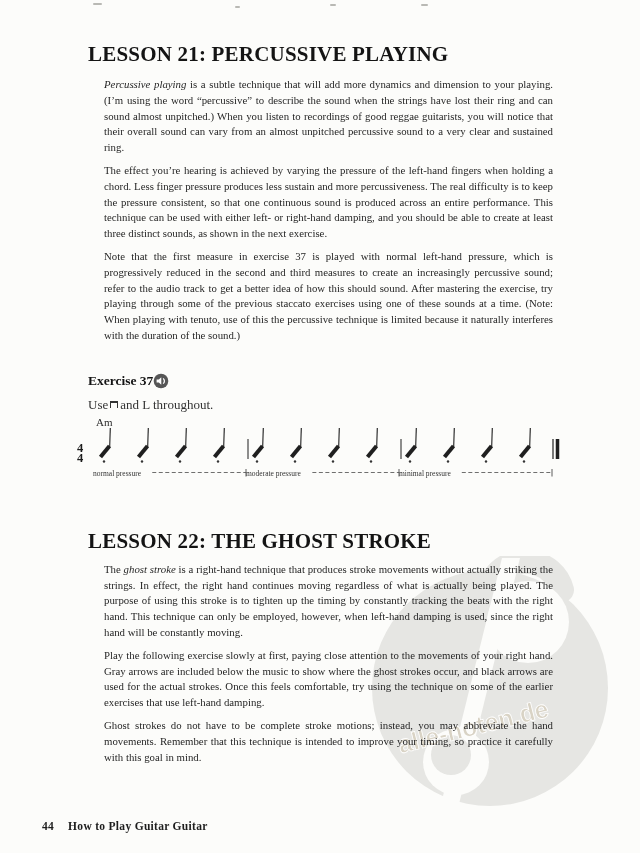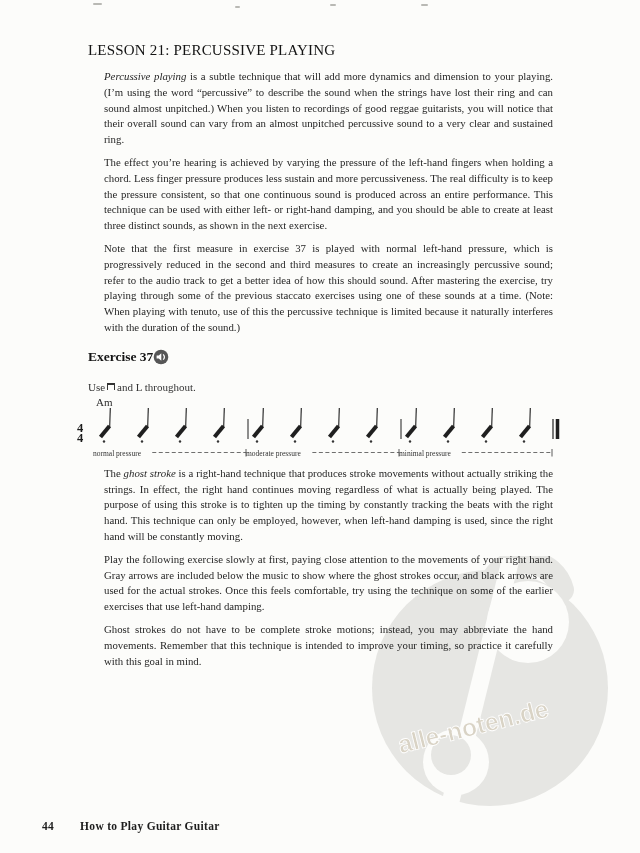--- a/index.html
+++ b/index.html
@@ -13,48 +13,48 @@
   }
   .page { position: absolute; inset: 0; }
 
   
   .watermark { position: absolute; left: 332px; top: 556px; pointer-events: none; }
 
   .content { position: absolute; left: 88px; top: 0; width: 465px; }
 
   h1.lesson-title {
     font-family: "Liberation Serif", serif;
-    font-size: 15px; font-weight: normal; color: #141414;
+    font-size: 21px; font-weight: bold; color: #141414;
     letter-spacing: 0.2px; margin: 0;
   }
   #lesson21-title { margin: 42px 0 10px 0; }
   #lesson22-title { margin: 50px 0 8px 0; }
 
   p.body-par {
     font-size: 10.8px; line-height: 15.8px; text-align: justify;
     margin: 7px 0 0 16px; color: #262626;
   }
   p.body-par em { font-style: italic; }
 
-  .exercise-header { margin-top: 13px; display: flex; gap: 0; }
+  .exercise-header { margin-top: 29px; display: flex; gap: 0; }
   .exercise-label { font-weight: bold; font-size: 13.5px; color: #141414; }
   .audio-icon-svg { display: block; }
 
-  .instruction { margin-top: 16px; font-size: 11px; color: #333; }
+  .instruction { margin-top: 8px; font-size: 13px; color: #333; }
   .downstroke-glyph {
     display: inline-block; width: 6px; height: 5px;
     border-top: 2.5px solid #333; border-left: 1px solid #333; border-right: 1px solid #333;
     vertical-align: 1px; margin: 0 2px;
   }
 
   #staff-svg { display: block; margin: 2px 0 0 -13px; }
 
   .footer {
     position: absolute; left: 42px; top: 820px;
-    display: flex; gap: 26px; align-items: flex-start;
+    display: flex; gap: 14px; align-items: flex-start;
     font-weight: bold; font-size: 11.5px; color: #1d1d1d; letter-spacing: 0.3px;
   }
 
   .speck { position: absolute; background: #b9b9b4; border-radius: 1px; }
   .s1 { left: 93px;  top: 3px; width: 9px;  height: 2px; }
   .s2 { left: 235px; top: 6px; width: 5px;  height: 2px; }
   .s3 { left: 330px; top: 4px; width: 6px;  height: 2px; }
   .s4 { left: 421px; top: 4px; width: 7px;  height: 2px; }
 </style>
 </head>
@@ -150,20 +150,21 @@
         <line x1="445.5" y1="42" x2="454.5" y2="31" stroke="#1f1f1f" stroke-width="4"></line>
         <line x1="454.7" y1="32" x2="455.3" y2="13" stroke="#1f1f1f" stroke-width="1.1"></line>
         <circle cx="449" cy="46.5" r="1.2" fill="#333"></circle>
         <text x="324" y="60.5" font-size="7.5" font-family="Liberation Serif, serif" fill="#333">minimal pressure</text>
         <line x1="386.8" y1="57.5" x2="477" y2="57.5" stroke="#4a4a4a" stroke-width="0.8" stroke-dasharray="4 2.5"></line>
         <line x1="477" y1="54" x2="477" y2="61.5" stroke="#4a4a4a" stroke-width="0.9"></line>
         <line x1="478" y1="24" x2="478" y2="44" stroke="#1f1f1f" stroke-width="1.2"></line>
         <line x1="482.5" y1="24" x2="482.5" y2="44" stroke="#1f1f1f" stroke-width="3.5"></line>
       </svg>
 
+    <h1 class="lesson-title" id="lesson22-title">LESSON 22: THE GHOST STROKE</h1>
 
     <p class="body-par"><span>The </span><em>ghost stroke</em><span> is a right-hand technique that produces stroke movements without actually striking the strings. In effect, the right hand continues moving regardless of what is actually being played. The purpose of using this stroke is to tighten up the timing by constantly tracking the beats with the right hand. This technique can only be employed, however, when left-hand damping is used, since the right hand will be constantly moving.</span></p>
 
     <p class="body-par">Play the following exercise slowly at first, paying close attention to the movements of your right hand. Gray arrows are included below the music to show where the ghost strokes occur, and black arrows are used for the actual strokes. Once this feels comfortable, try using the technique on some of the earlier exercises that use left-hand damping.</p>
 
     <p class="body-par">Ghost strokes do not have to be complete stroke motions; instead, you may abbreviate the hand movements. Remember that this technique is intended to improve your timing, so practice it carefully with this goal in mind.</p>
 
   </div>
 
   <div class="footer">

